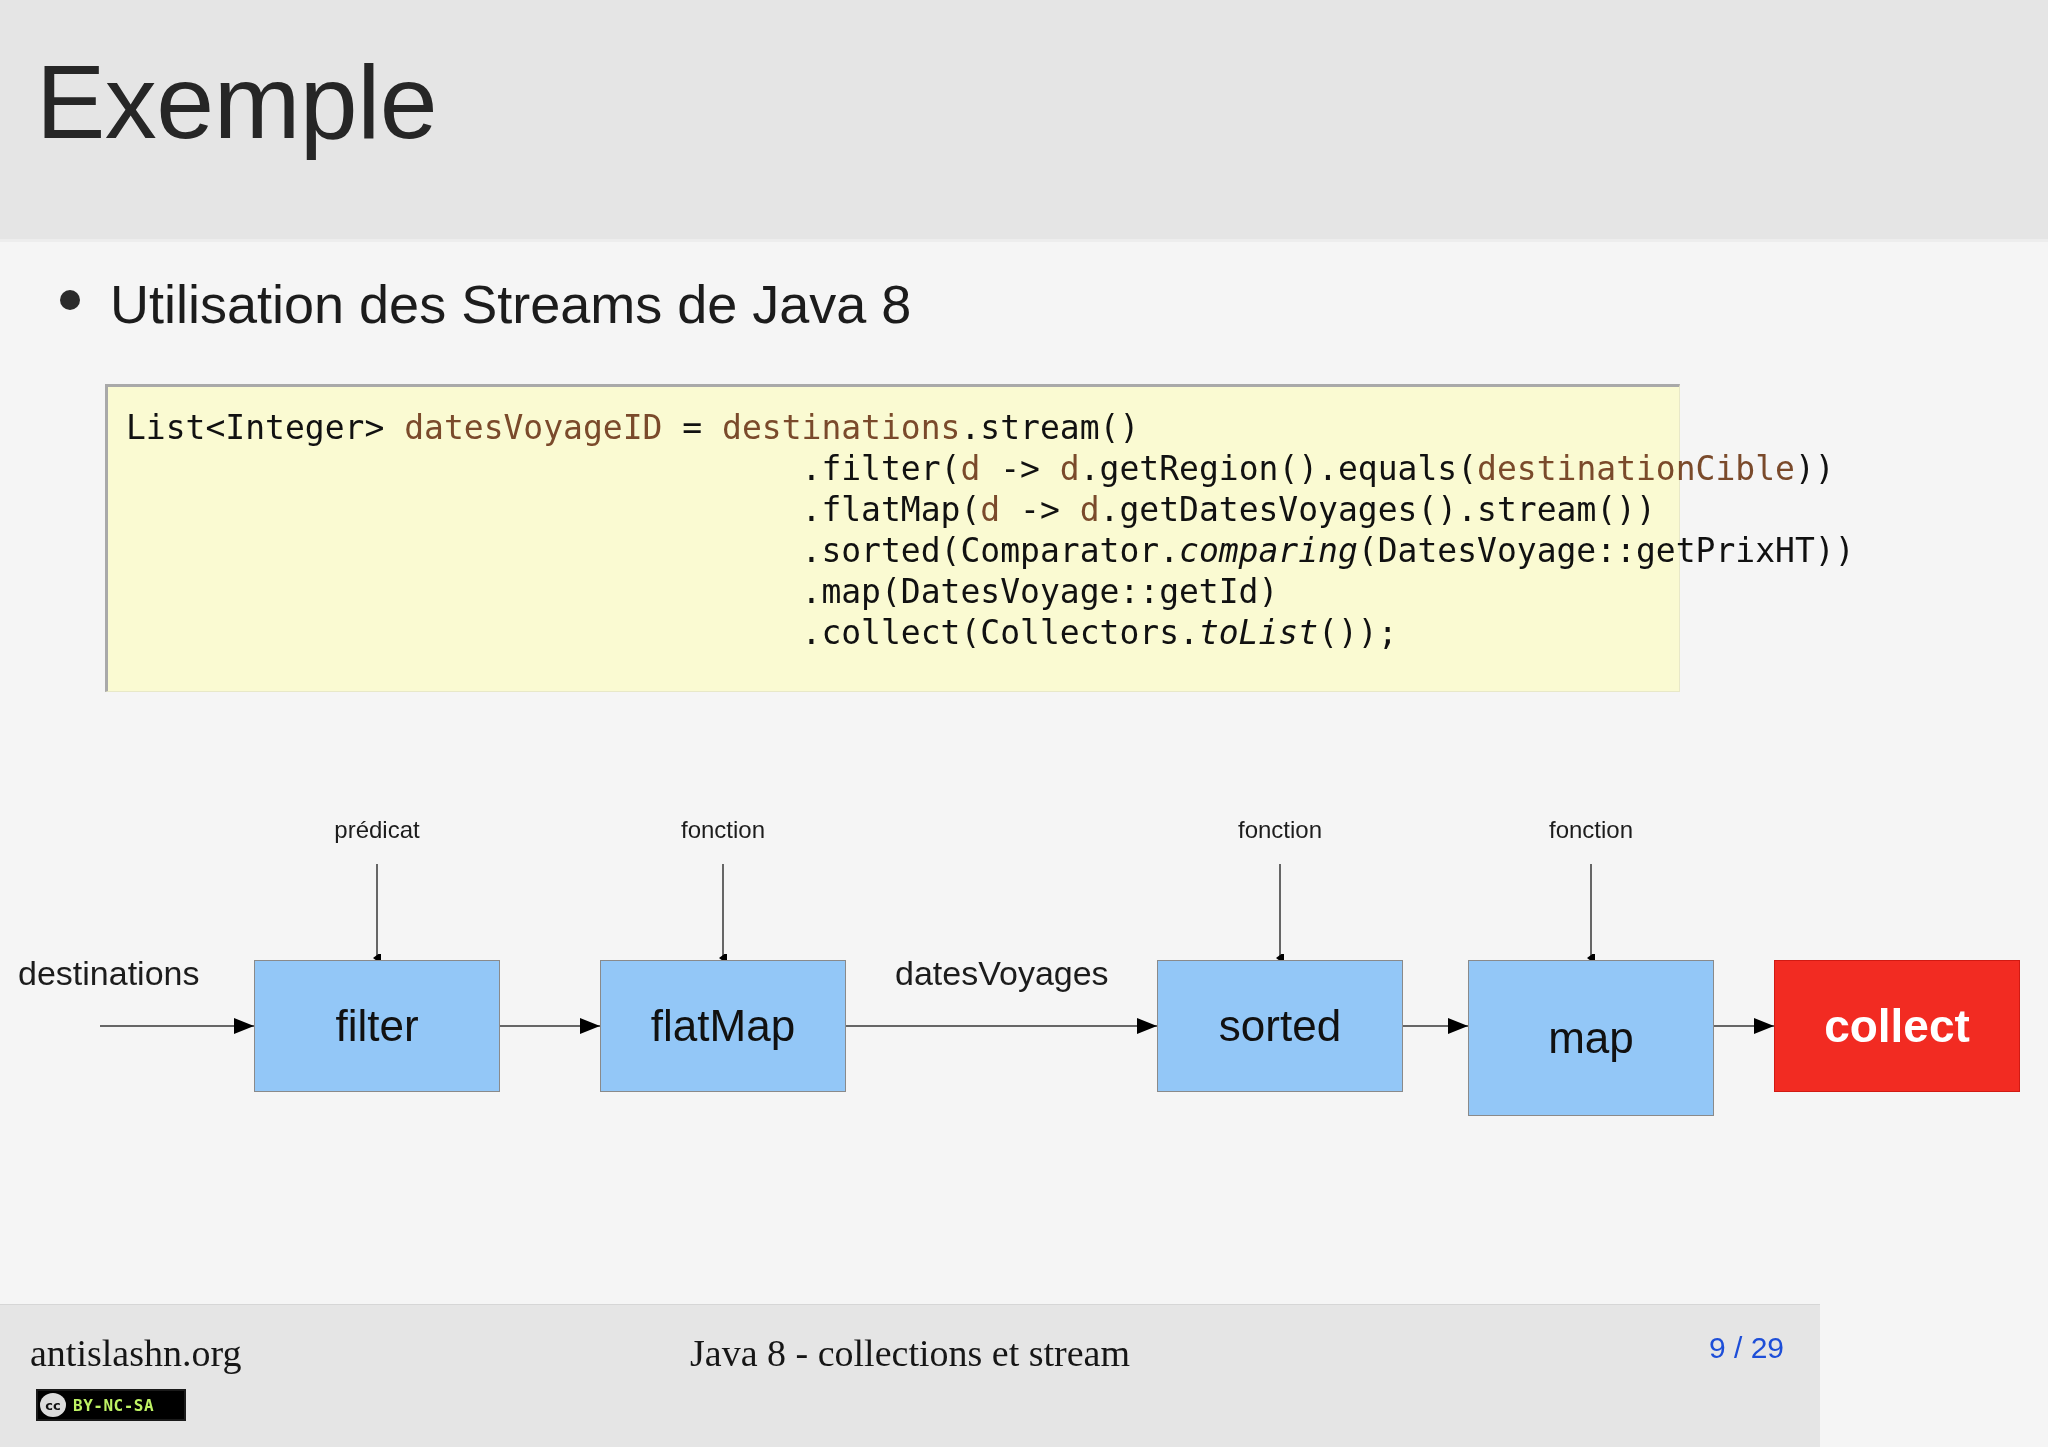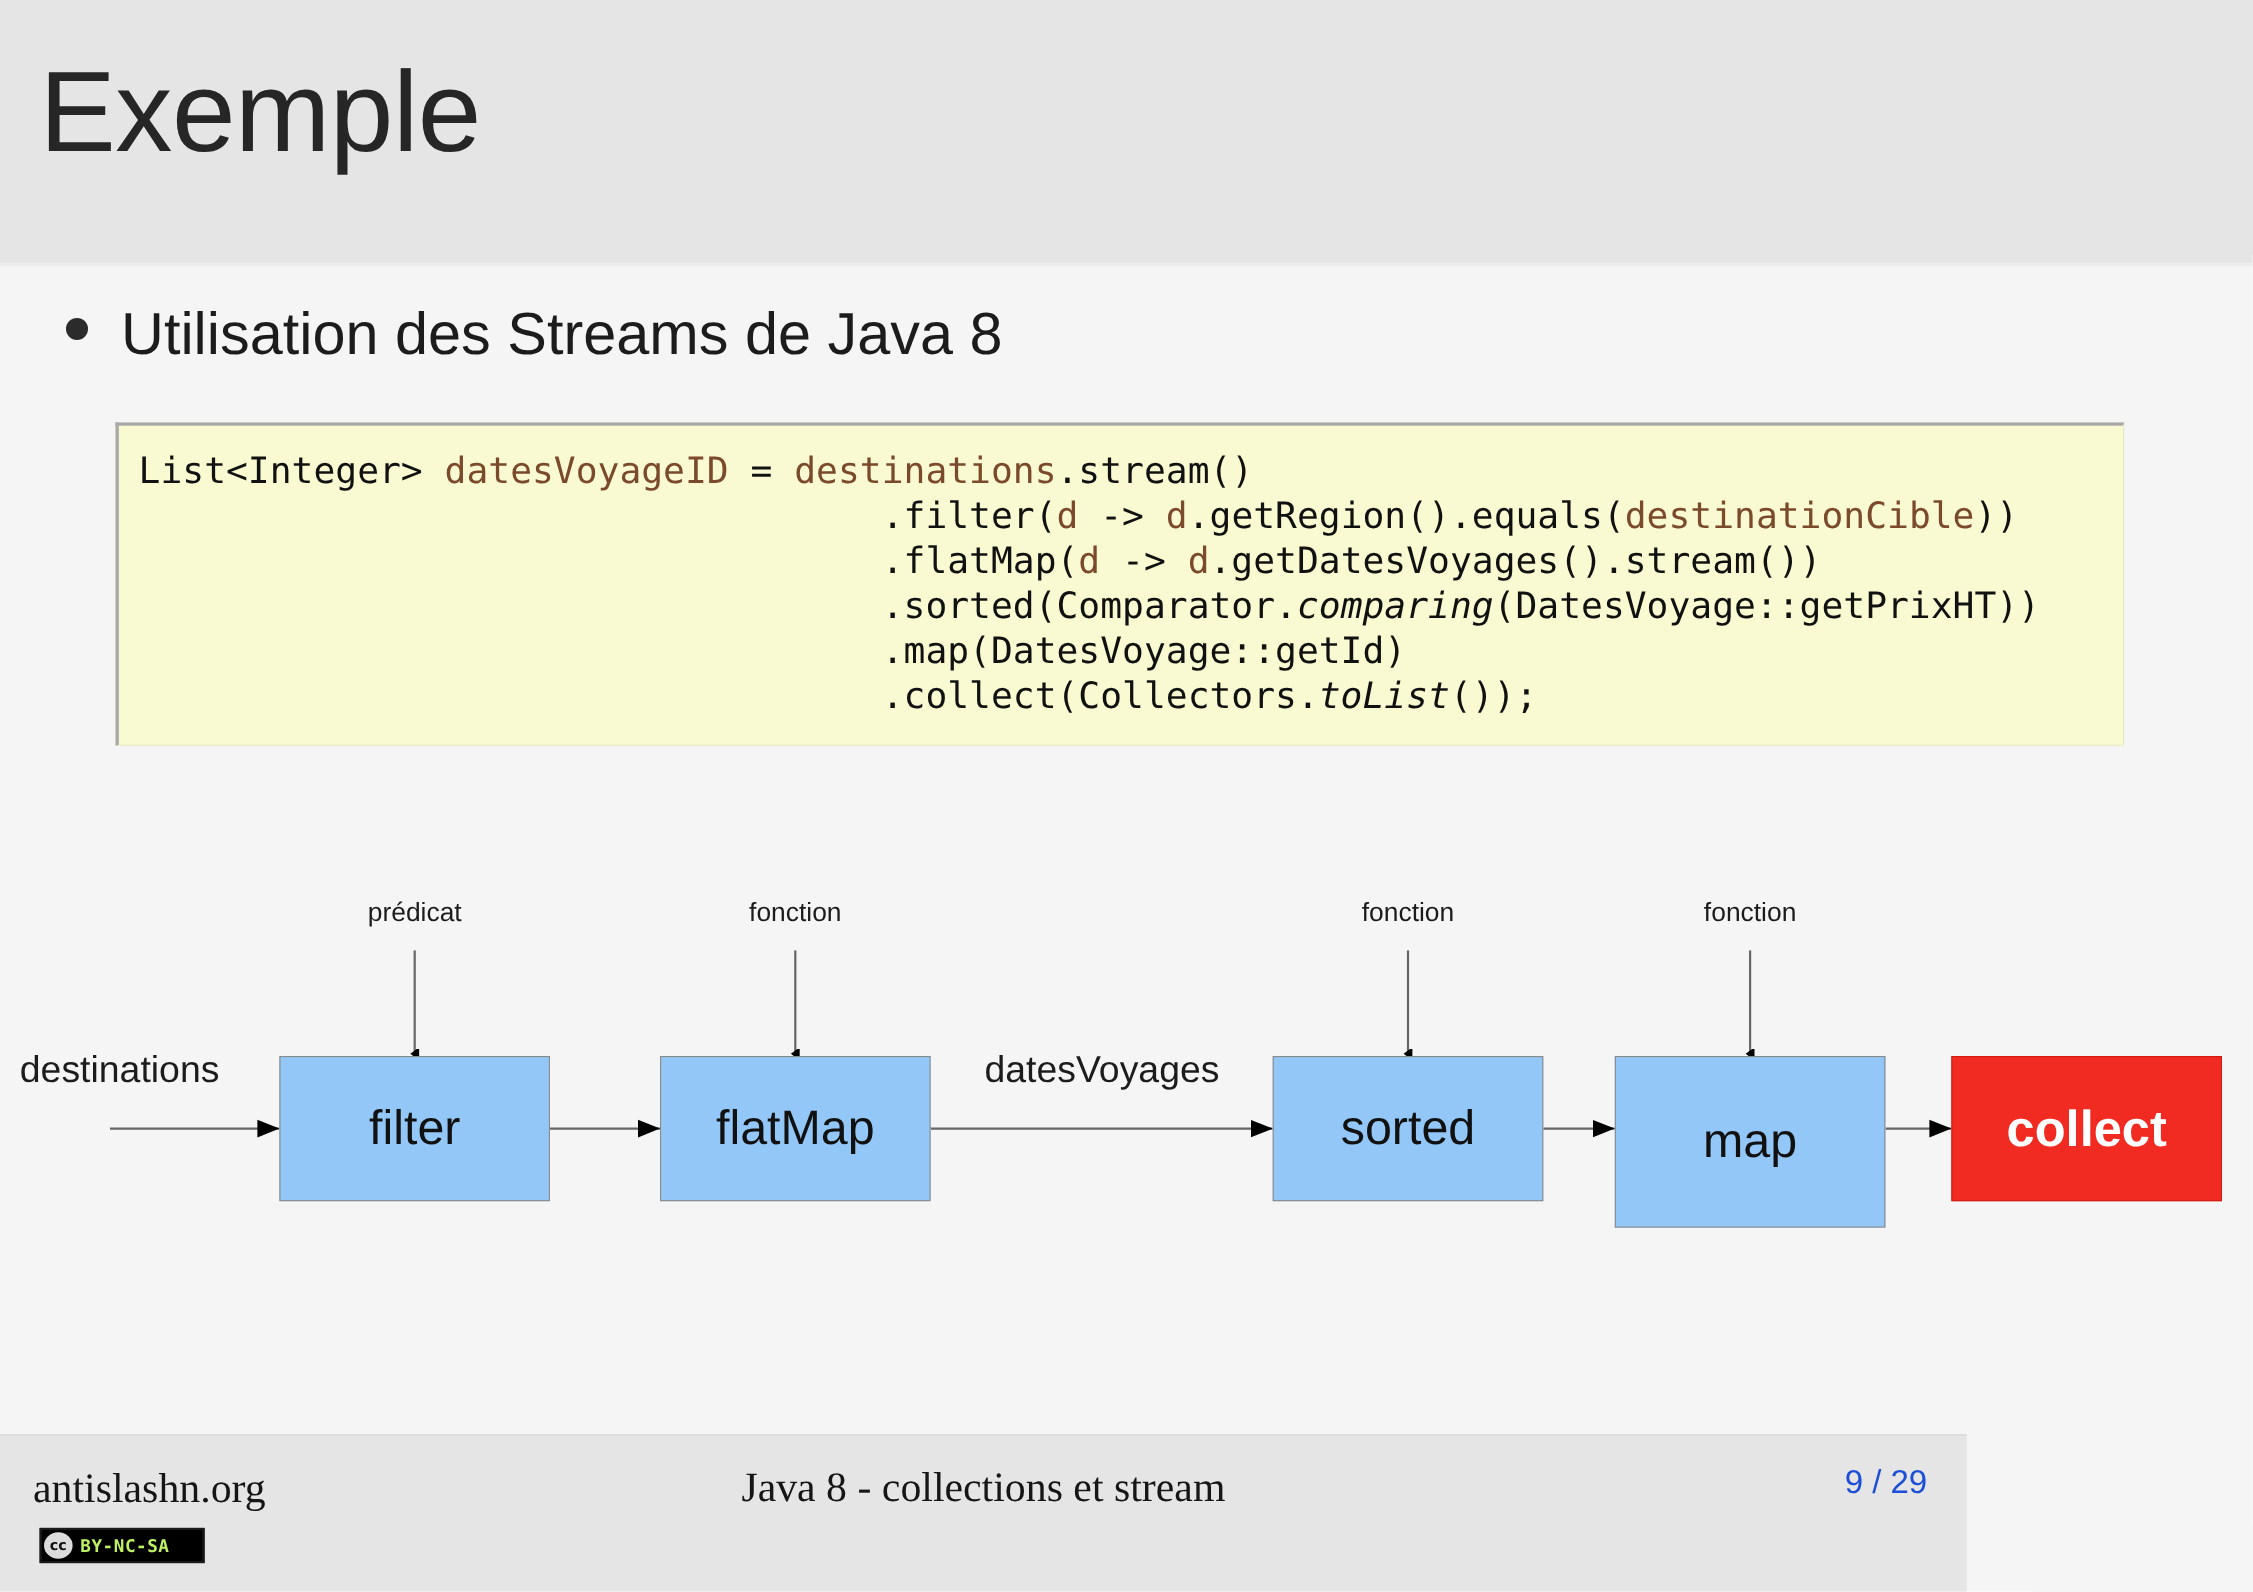--- a/index.html
+++ b/index.html
@@ -82,28 +82,28 @@
     font-weight: 400;
     white-space: nowrap;
     line-height: 1;
   }
 
   
   .code-block {
     position: absolute;
     left: 105px;
     top: 142px;
-    width: 1826px;
+    width: 1575px;
     box-sizing: border-box;
     background: #fafad2;
     border-top: 3px solid #a9a9a9;
     border-left: 3px solid #a9a9a9;
     border-right: 1px solid #e8e8c8;
     border-bottom: 1px solid #e8e8c8;
-    padding: 20px 0 24px 0;
+    padding: 20px 0 38px 0;
   }
   .code-line {
     font-family: "DejaVu Sans Mono", monospace;
     font-size: 33px;
     line-height: 41px;
     white-space: pre;
     color: #111111;
     padding-left: 18px;
   }
   .tok-id   { color: #7a4a2b; }
@@ -164,20 +164,21 @@
 
   
   .slide-footer {
     position: absolute;
     left: 0;
     top: 1304px;
     width: 1788px;
     height: 143px;
     background: #e5e5e5;
     border-top: 1px solid #d6d6d6;
+    padding-left: 32px;
   }
   .footer-left {
     position: absolute;
     left: 30px;
     top: 26px;
     font-family: "Liberation Serif", serif;
     font-size: 38px;
     color: #161616;
   }
   .footer-center {

